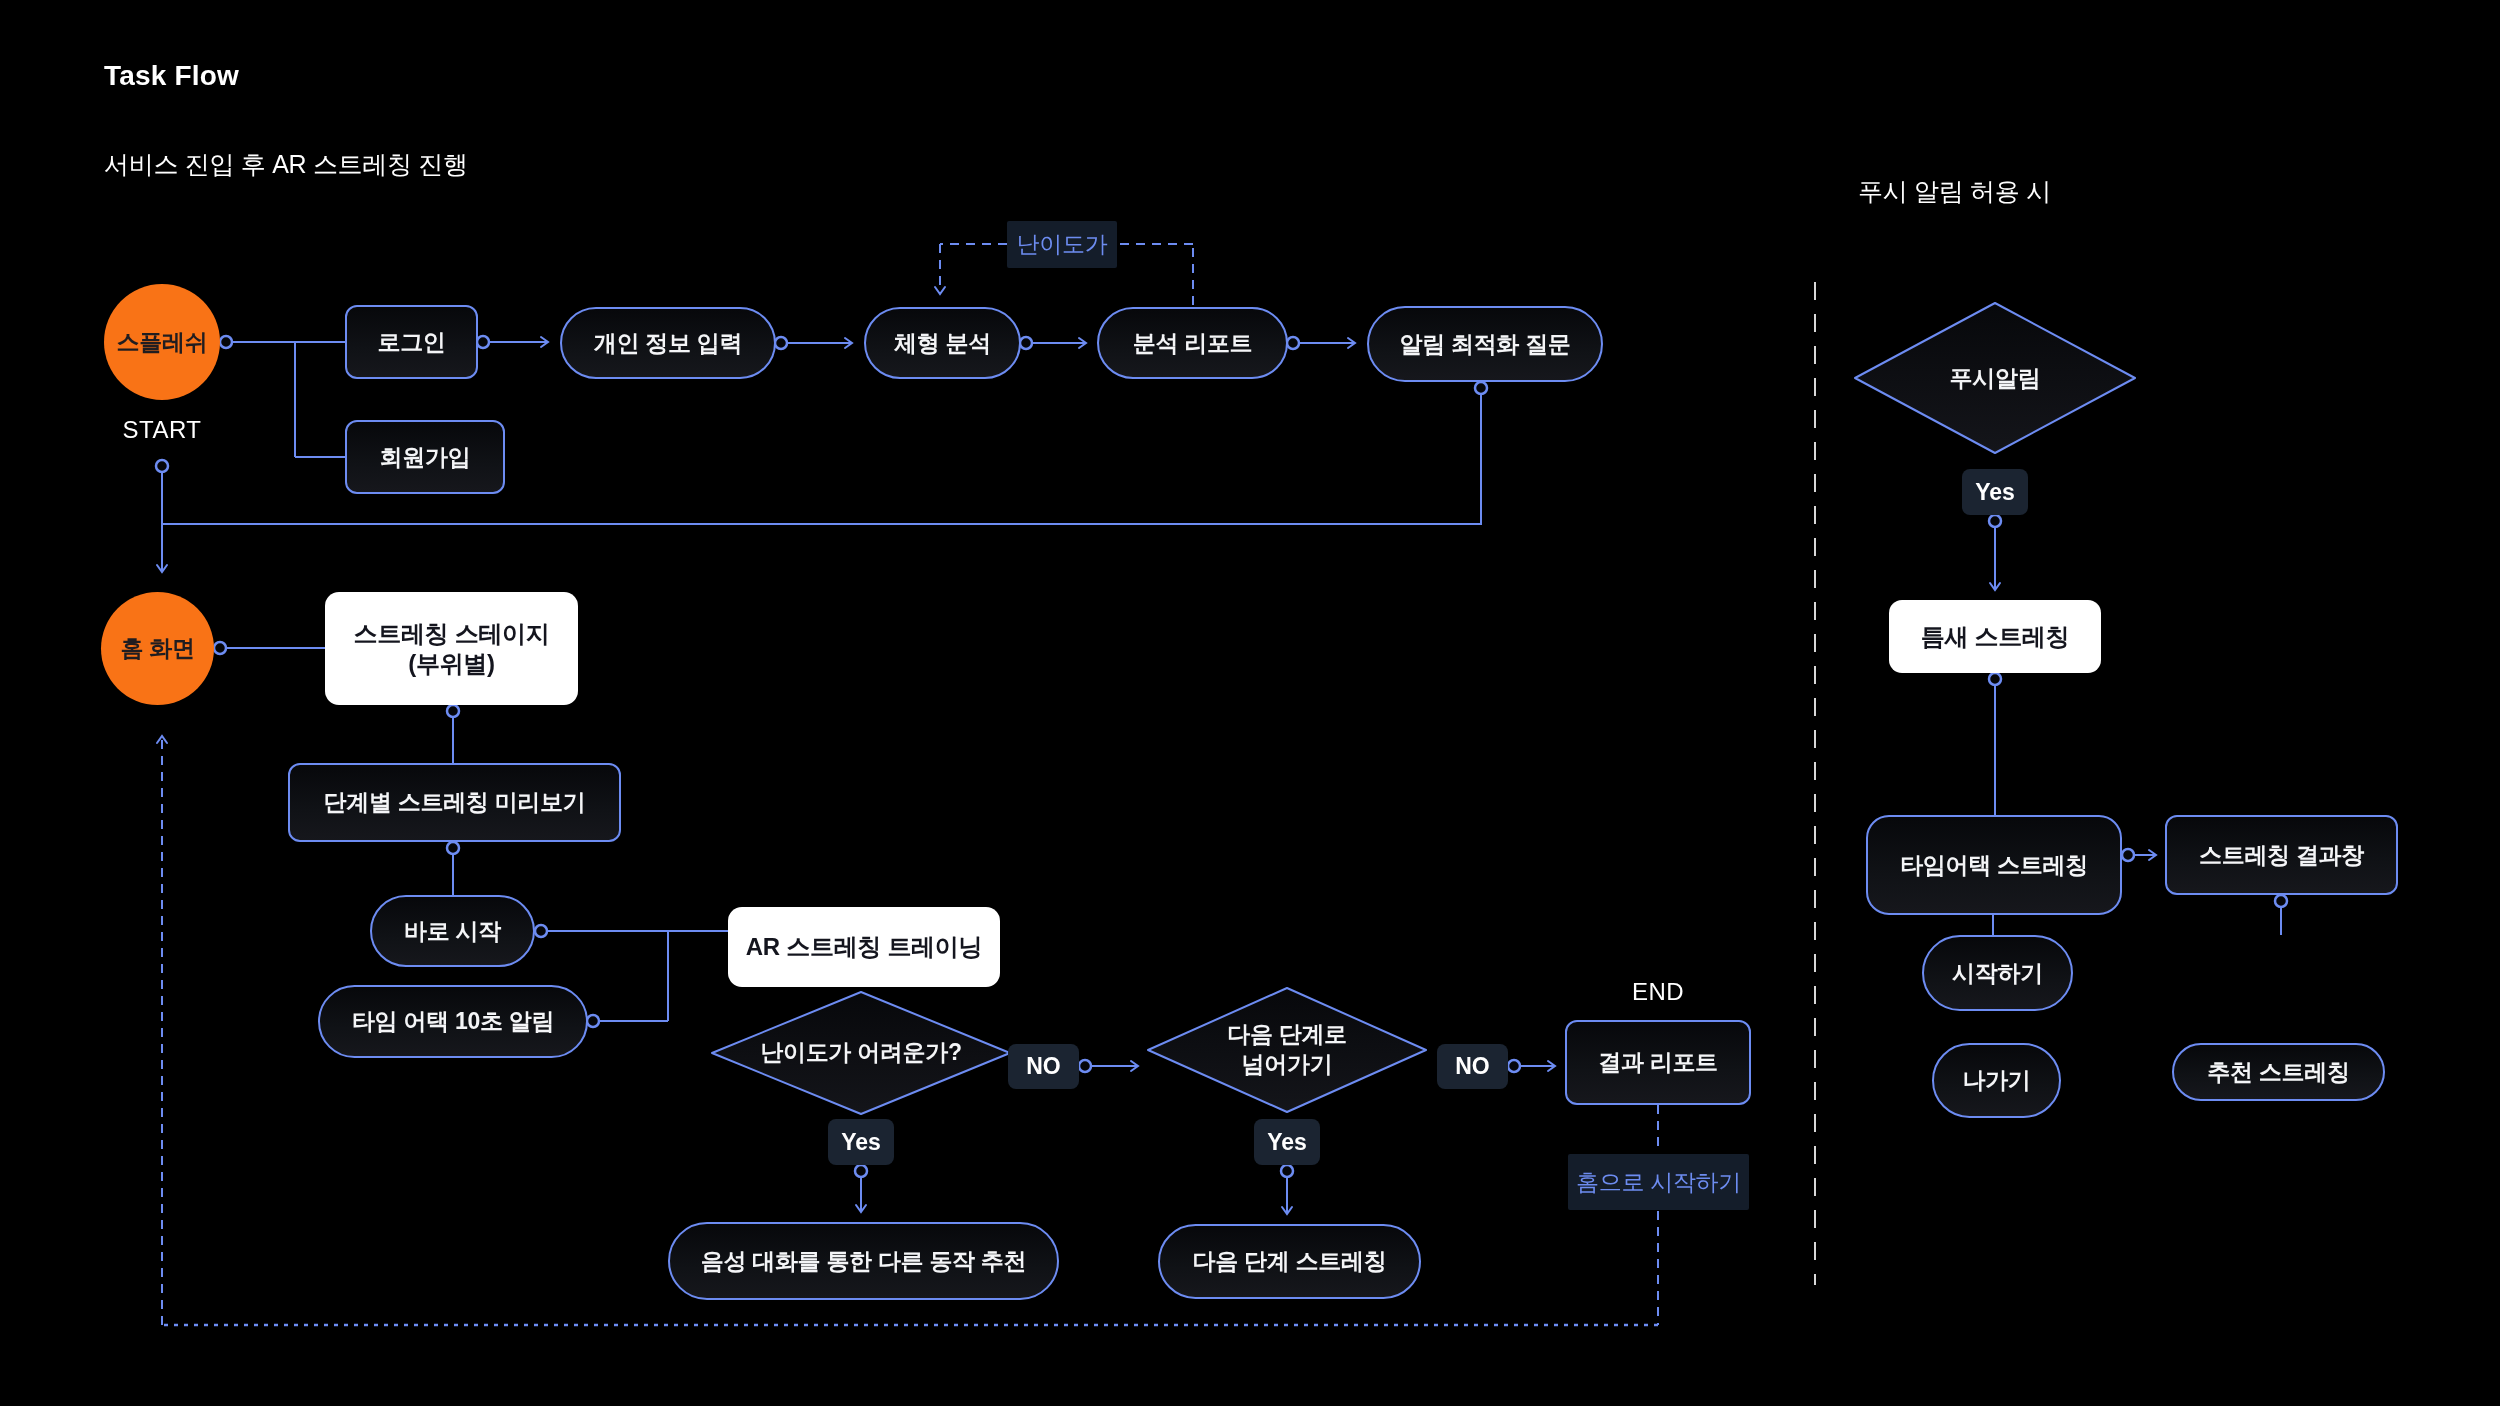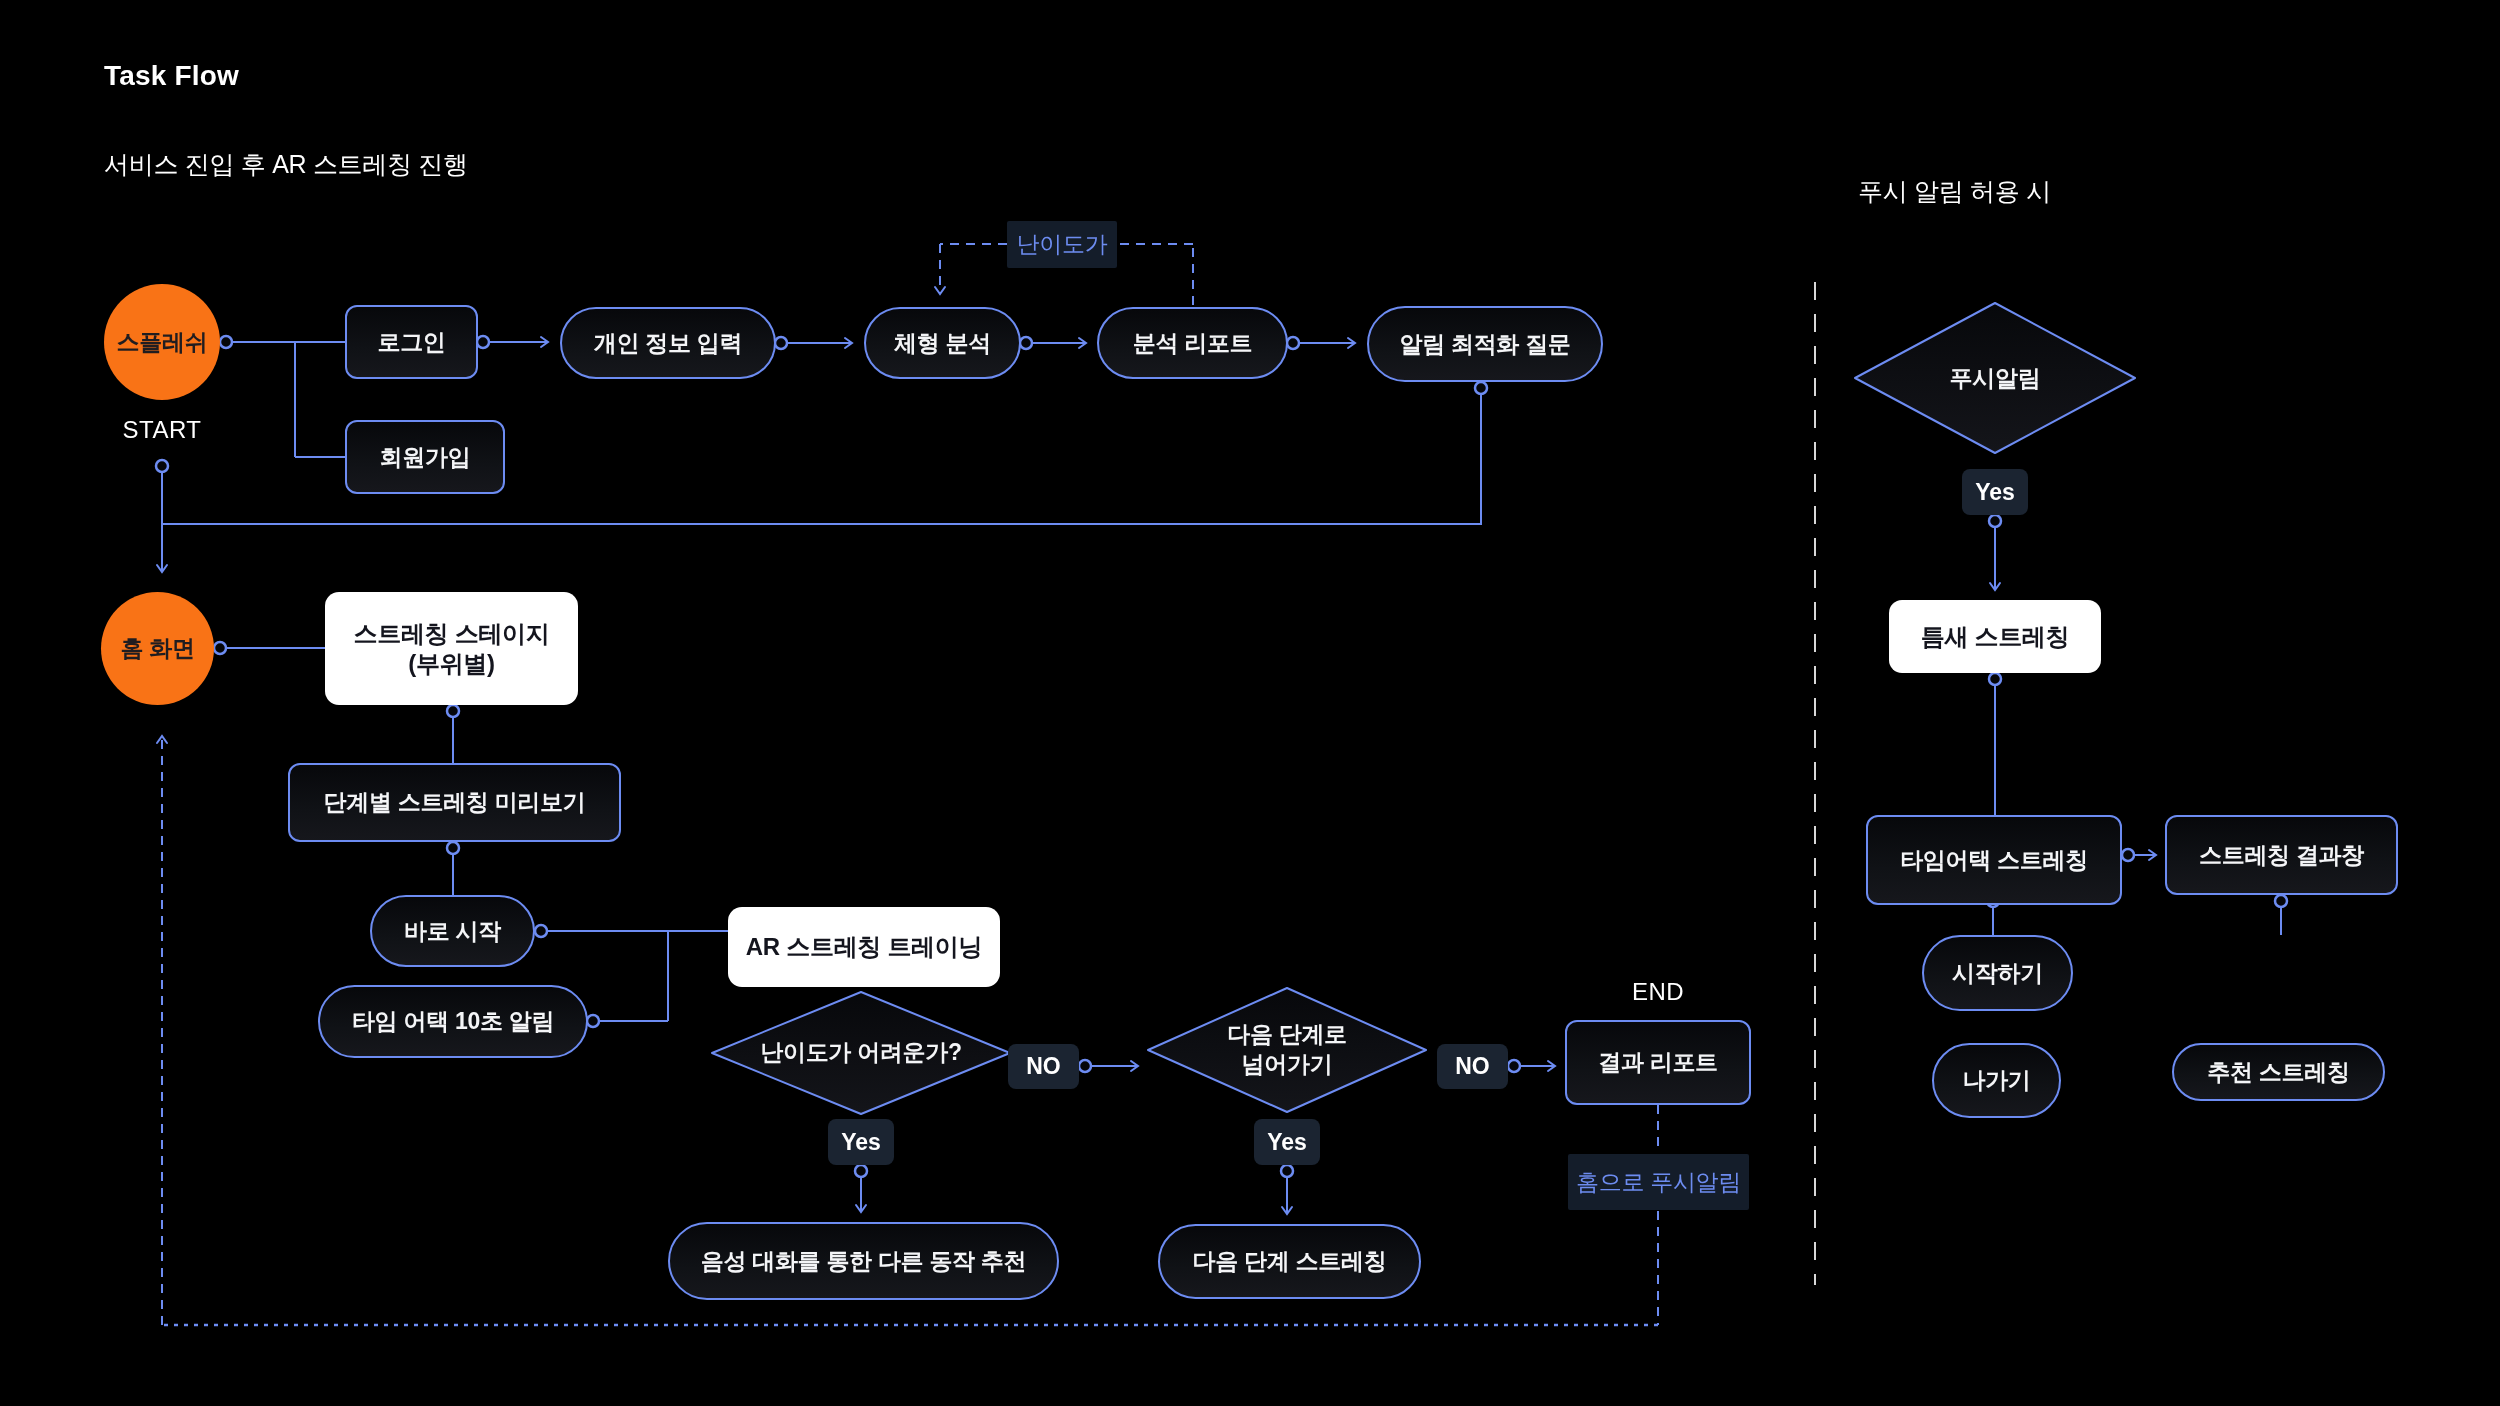--- a/index.html
+++ b/index.html
@@ -187,29 +187,29 @@
 
   <div class="plain caps" style="left:1610px;top:978px;width:96px;">END</div>
   <div class="node dark rect" style="left:1565px;top:1020px;width:186px;height:85px;">결과 리포트</div>
 
   <div class="tag" style="left:828px;top:1119px;width:66px;height:46px;">Yes</div>
   <div class="tag" style="left:1254px;top:1119px;width:66px;height:46px;">Yes</div>
 
   <div class="node dark pill" style="left:668px;top:1222px;width:391px;height:78px;">음성 대화를 통한 다른 동작 추천</div>
   <div class="node dark pill" style="left:1158px;top:1224px;width:263px;height:75px;">다음 단계 스트레칭</div>
 
-  <div class="linklabel" style="left:1568px;top:1154px;width:181px;height:56px;">홈으로 푸시알림</div>
+  <div class="linklabel" style="left:1568px;top:1154px;width:181px;height:56px;">홈으로 시작하기</div>
 
   <div class="dtext" style="left:1855px;top:303px;width:280px;height:151px;">
     <span>푸시알림</span>
   </div>
   <div class="tag" style="left:1962px;top:469px;width:66px;height:46px;">Yes</div>
 
   <div class="node blue rect" style="left:1889px;top:600px;width:212px;height:73px;border-radius:13px;font-size:24px;">틈새 스트레칭</div>
 
-  <div class="node dark rect" style="left:1866px;top:815px;width:256px;height:90px;">타임어택 스트레칭</div>
+  <div class="node dark rect" style="left:1866px;top:815px;width:256px;height:100px;border-radius:23px;">타임어택 스트레칭</div>
   <div class="node dark rect" style="left:2165px;top:815px;width:233px;height:80px;">스트레칭 결과창</div>
 
   <div class="node dark pill" style="left:1922px;top:935px;width:151px;height:76px;">시작하기</div>
   <div class="node dark pill" style="left:1932px;top:1043px;width:129px;height:75px;">나가기</div>
   <div class="node dark pill" style="left:2172px;top:1043px;width:213px;height:58px;">추천 스트레칭</div>
 
 </div>
 
 </body></html>

